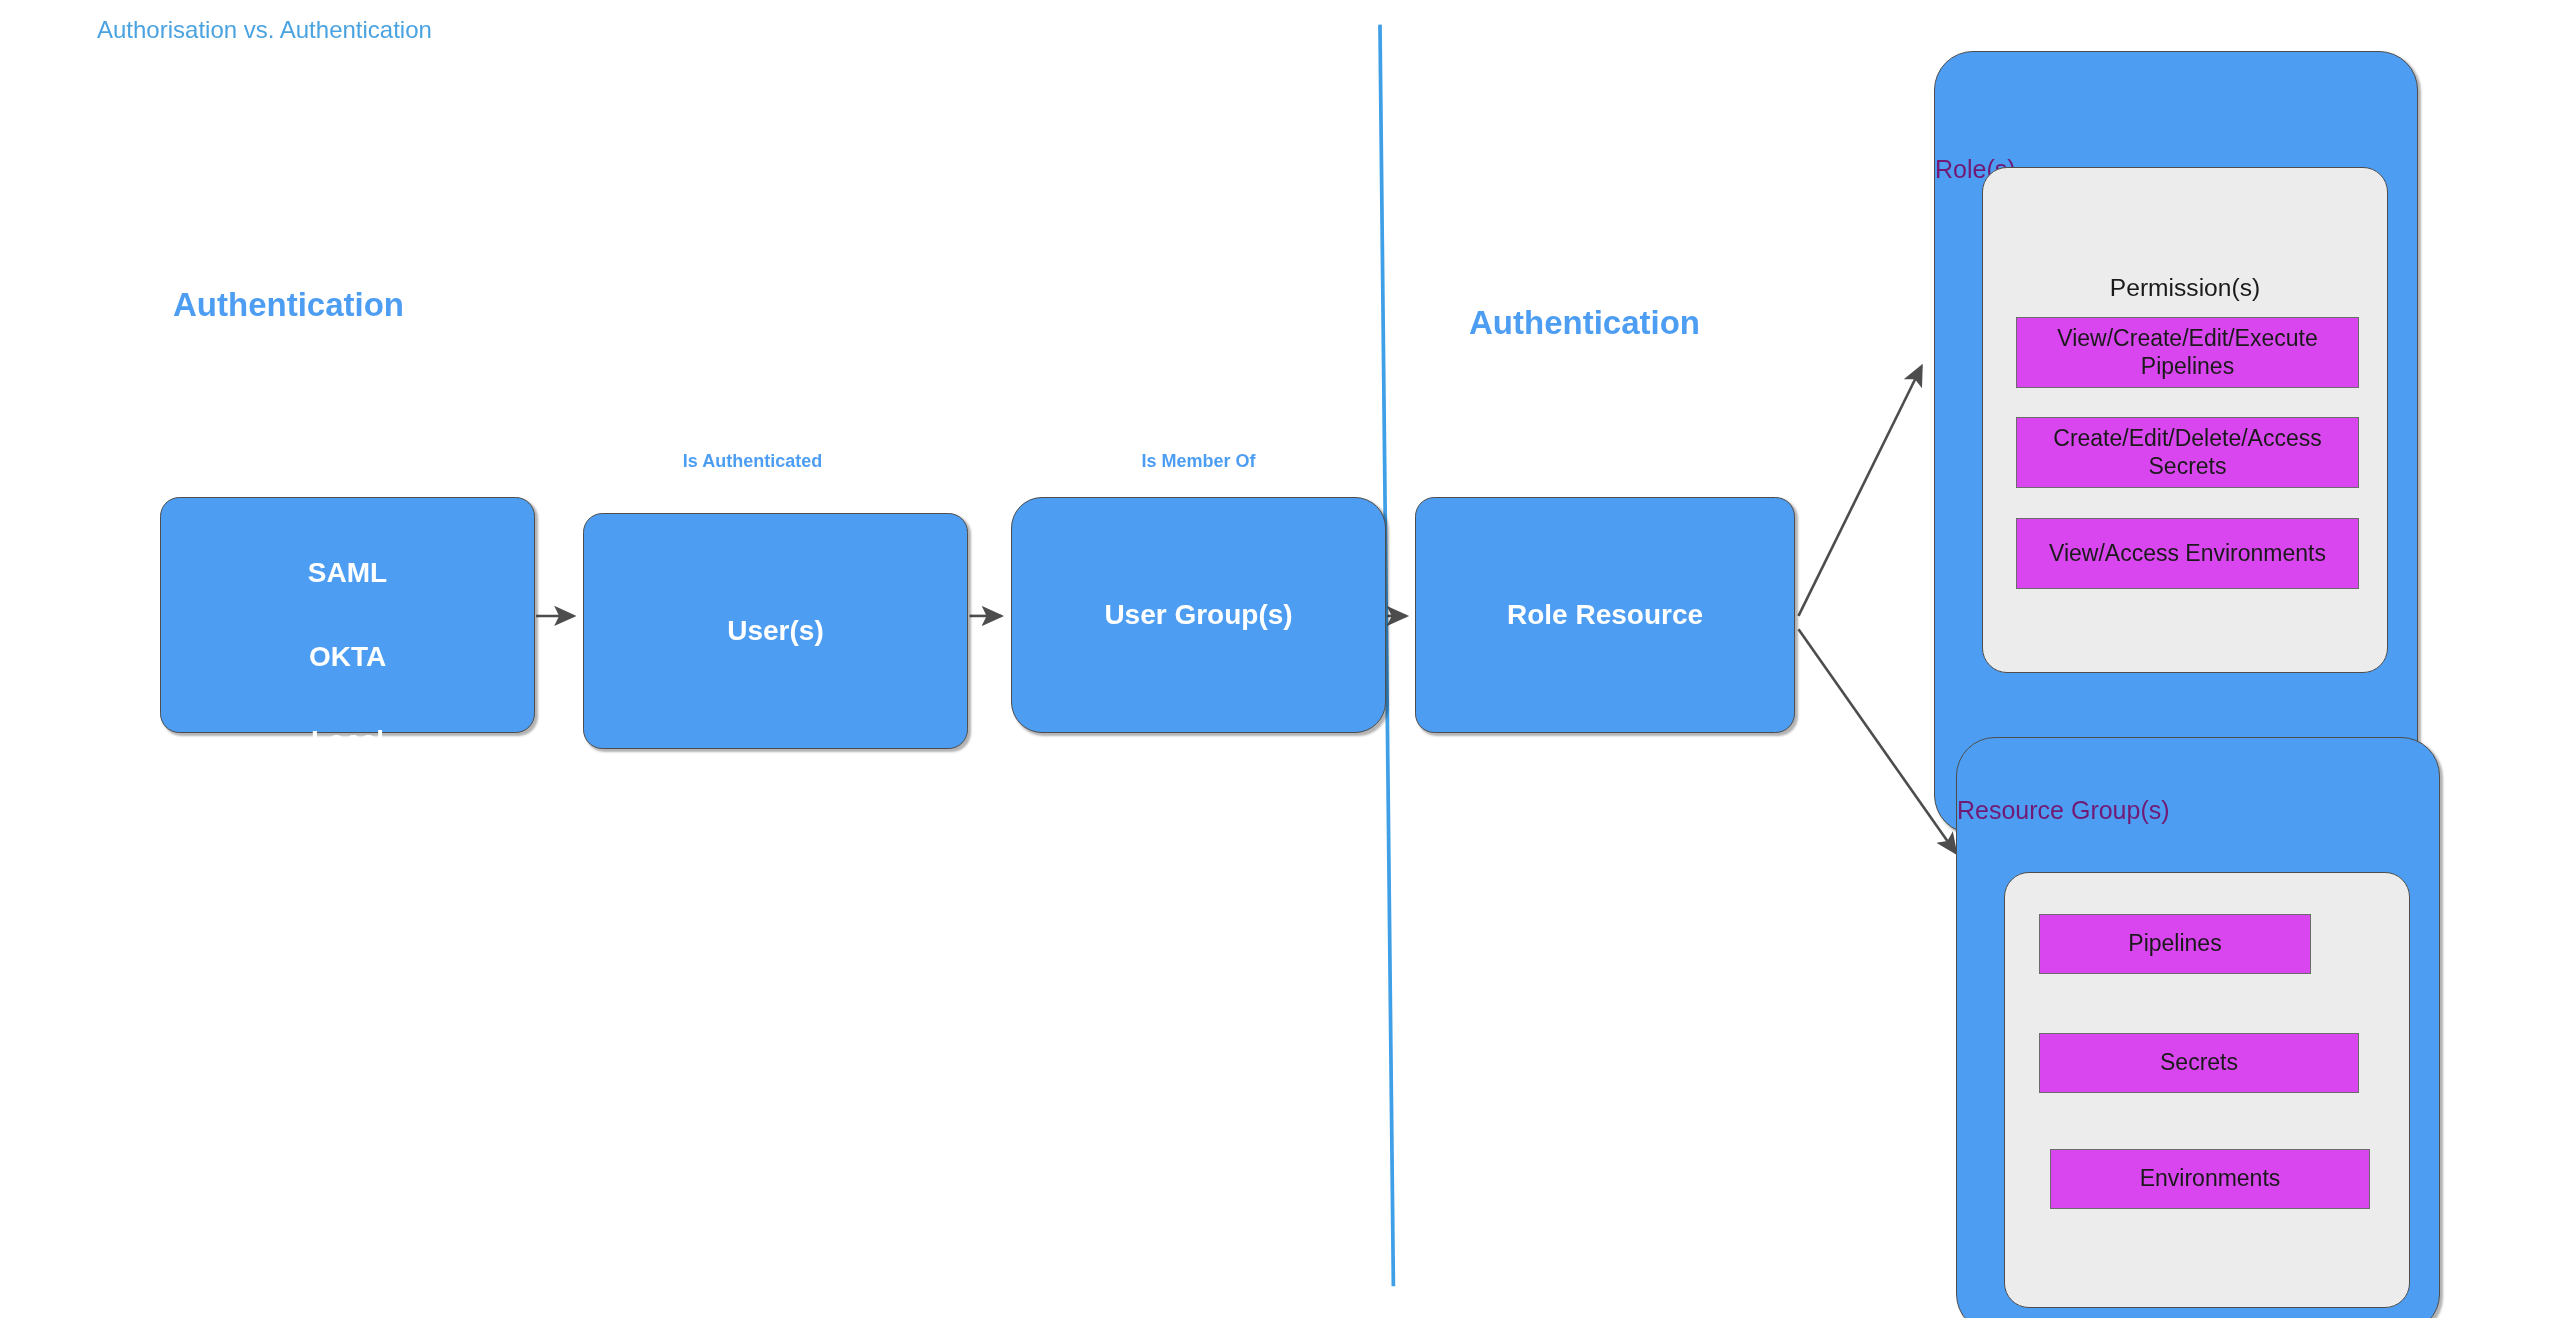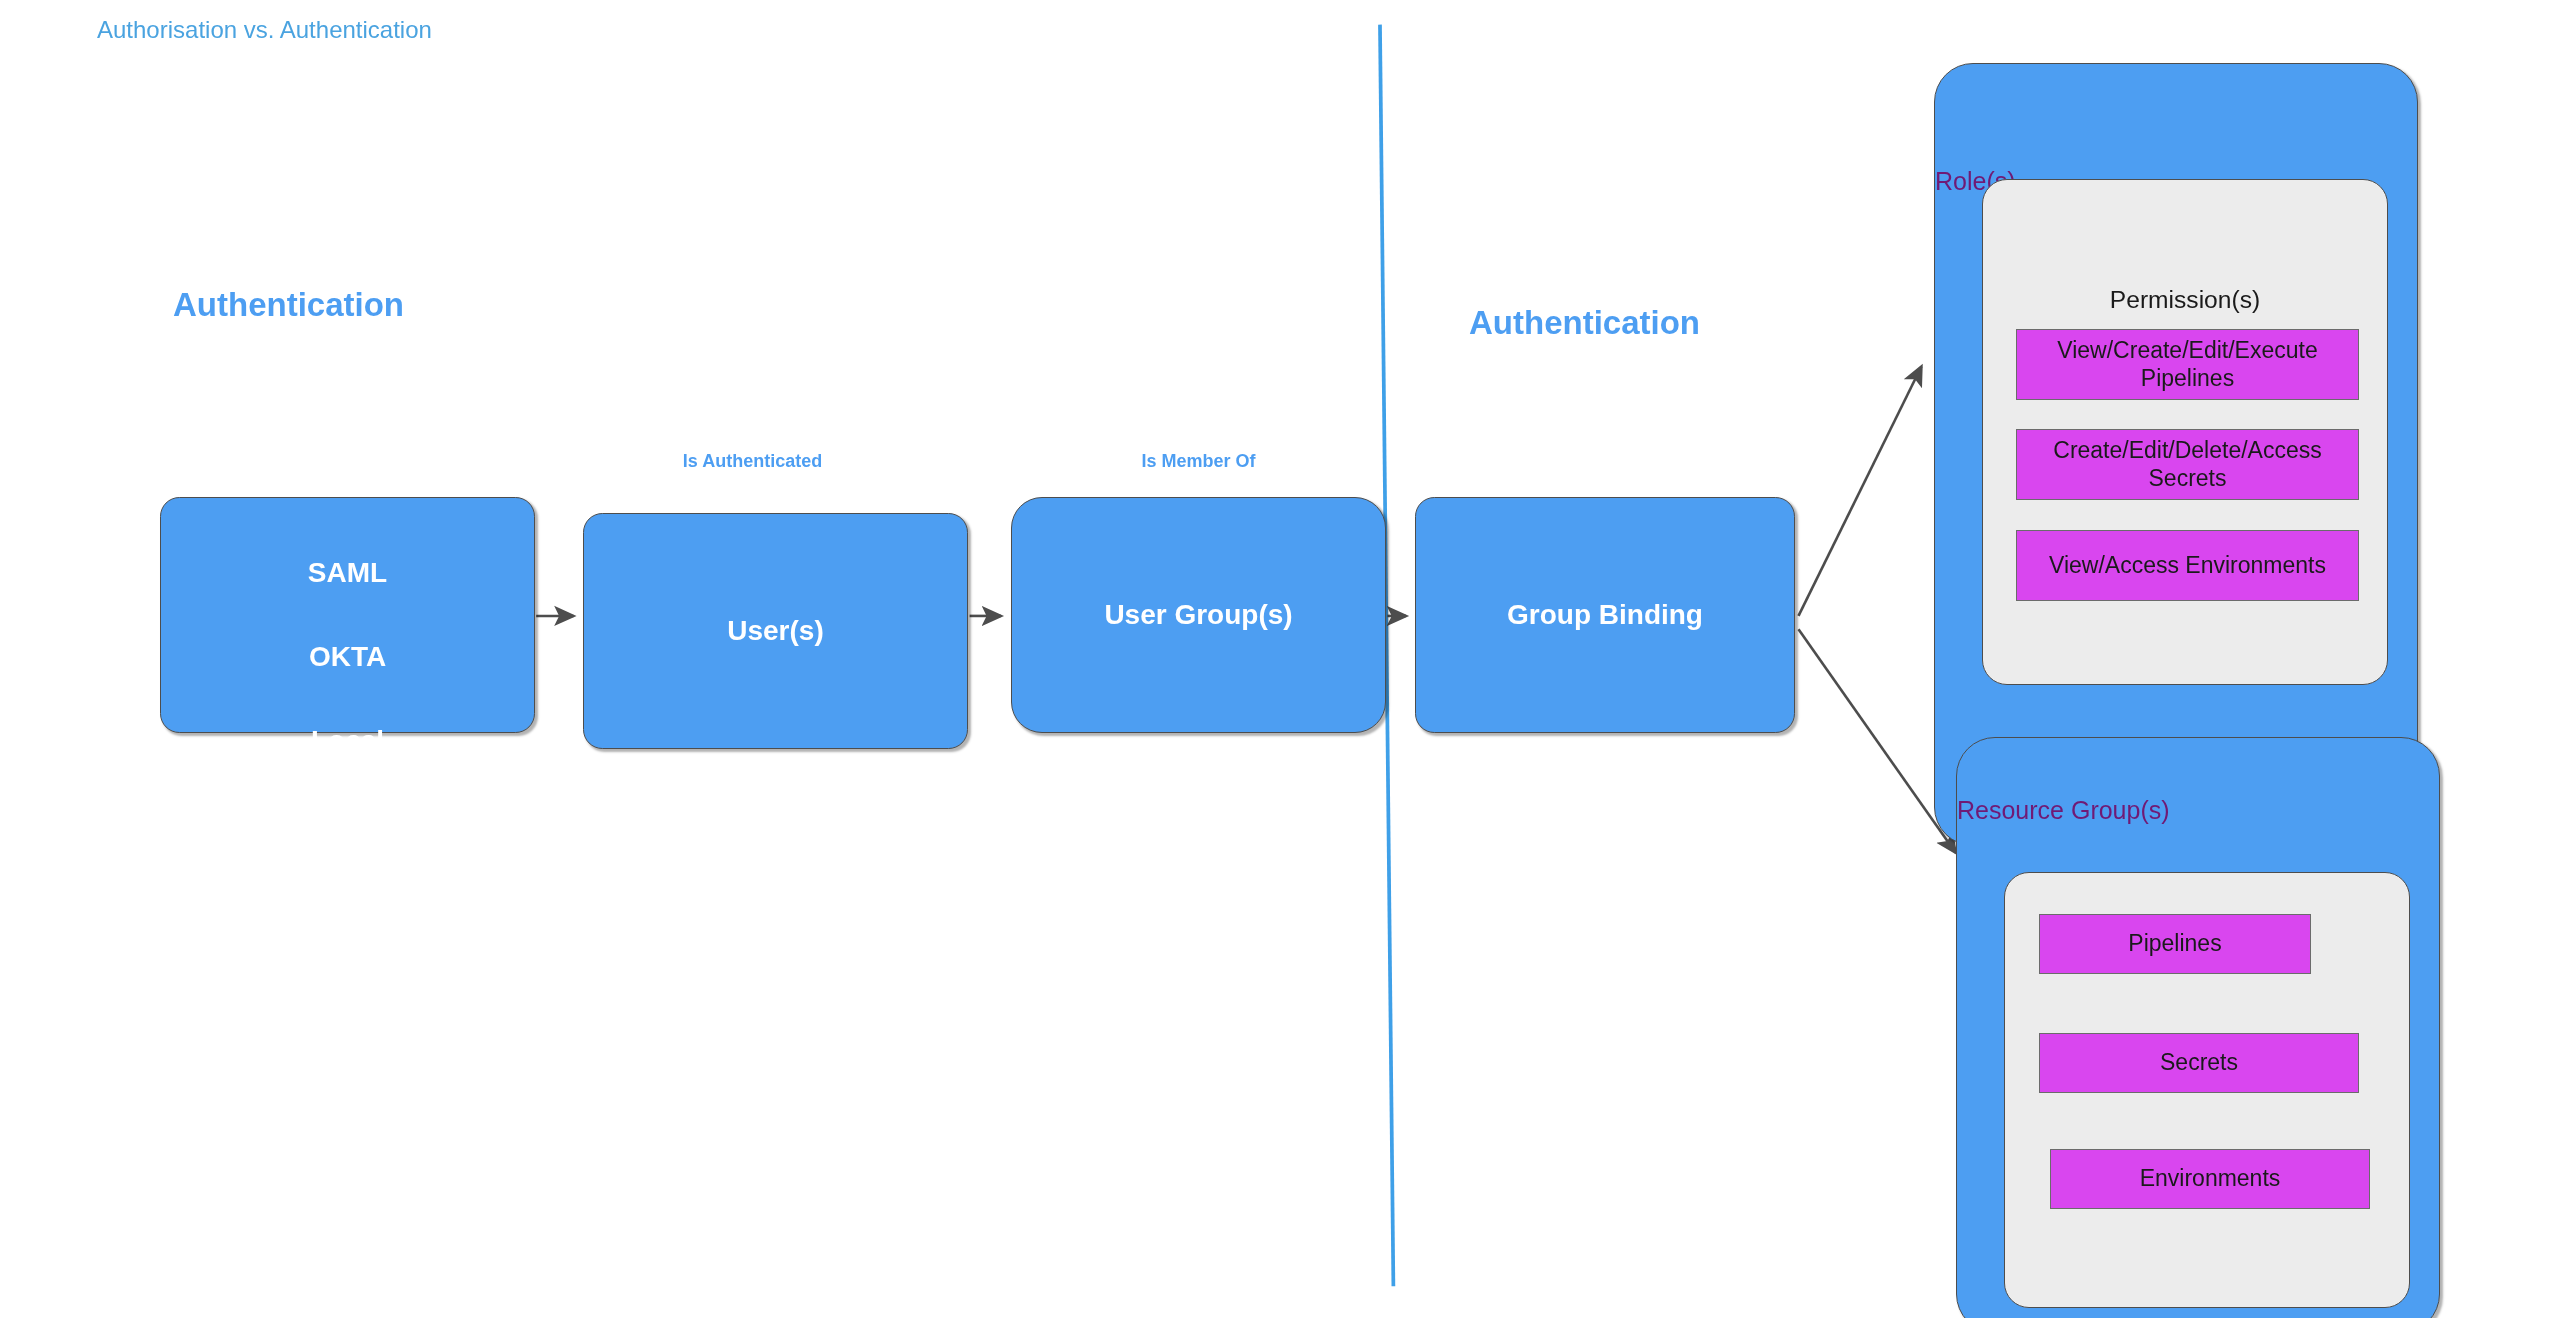--- a/index.html
+++ b/index.html
@@ -40,21 +40,21 @@
   .inner-panel{background:#ececec;border:1.5px solid #4d4d4d;border-radius:25px;
                box-sizing:border-box;position:absolute;}
   .inner-title{font-size:24.6px;color:#1a1a1a;text-align:center;white-space:nowrap;
                position:absolute;left:0;right:0;}
   .item-box{background:#d946ef;border:1.5px solid #6b6b6b;box-sizing:border-box;
             display:flex;align-items:center;justify-content:center;
             position:absolute;text-align:center;}
   .item-box span{font-size:23px;color:#1a1a1a;line-height:1.20;}
 
   
-  #panel-roles{left:1934px;top:63px;width:484px;height:783px;}
+  #panel-roles{left:1934px;top:51px;width:484px;height:783px;}
   #panel-roles .panel-title{left:0;right:0;top:103px;position:absolute;}
   #inner-permissions{left:47px;top:115px;width:406px;height:506px;}
   #label-permissions{top:106px;}
   #perm-0{left:33px;top:149px;width:343px;height:71px;}
   #perm-1{left:33px;top:249px;width:343px;height:71px;}
   #perm-2{left:33px;top:350px;width:343px;height:71px;}
 
   
   #panel-resources{left:1956px;top:737px;width:484px;height:596px;}
   #panel-resources .panel-title{left:0;right:0;top:58px;position:absolute;}
@@ -104,21 +104,21 @@
 
   <div class="abs flow-box" id="box-users">
     <span class="line">User(s)</span>
   </div>
 
   <div class="abs flow-box" id="box-usergroups">
     <span class="line">User Group(s)</span>
   </div>
 
   <div class="abs flow-box" id="box-rolebinding">
-    <span class="line">Group Binding</span>
+    <span class="line">Role Resource</span>
   </div>
 
   <div class="abs outer-panel" id="panel-roles">
     <div class="panel-title">Role(s)</div>
 
     <div class="inner-panel" id="inner-permissions">
       <div class="inner-title" id="label-permissions">Permission(s)</div>
 
       <div class="item-box" id="perm-0">
         <span>View/Create/Edit/Execute Pipelines</span>

